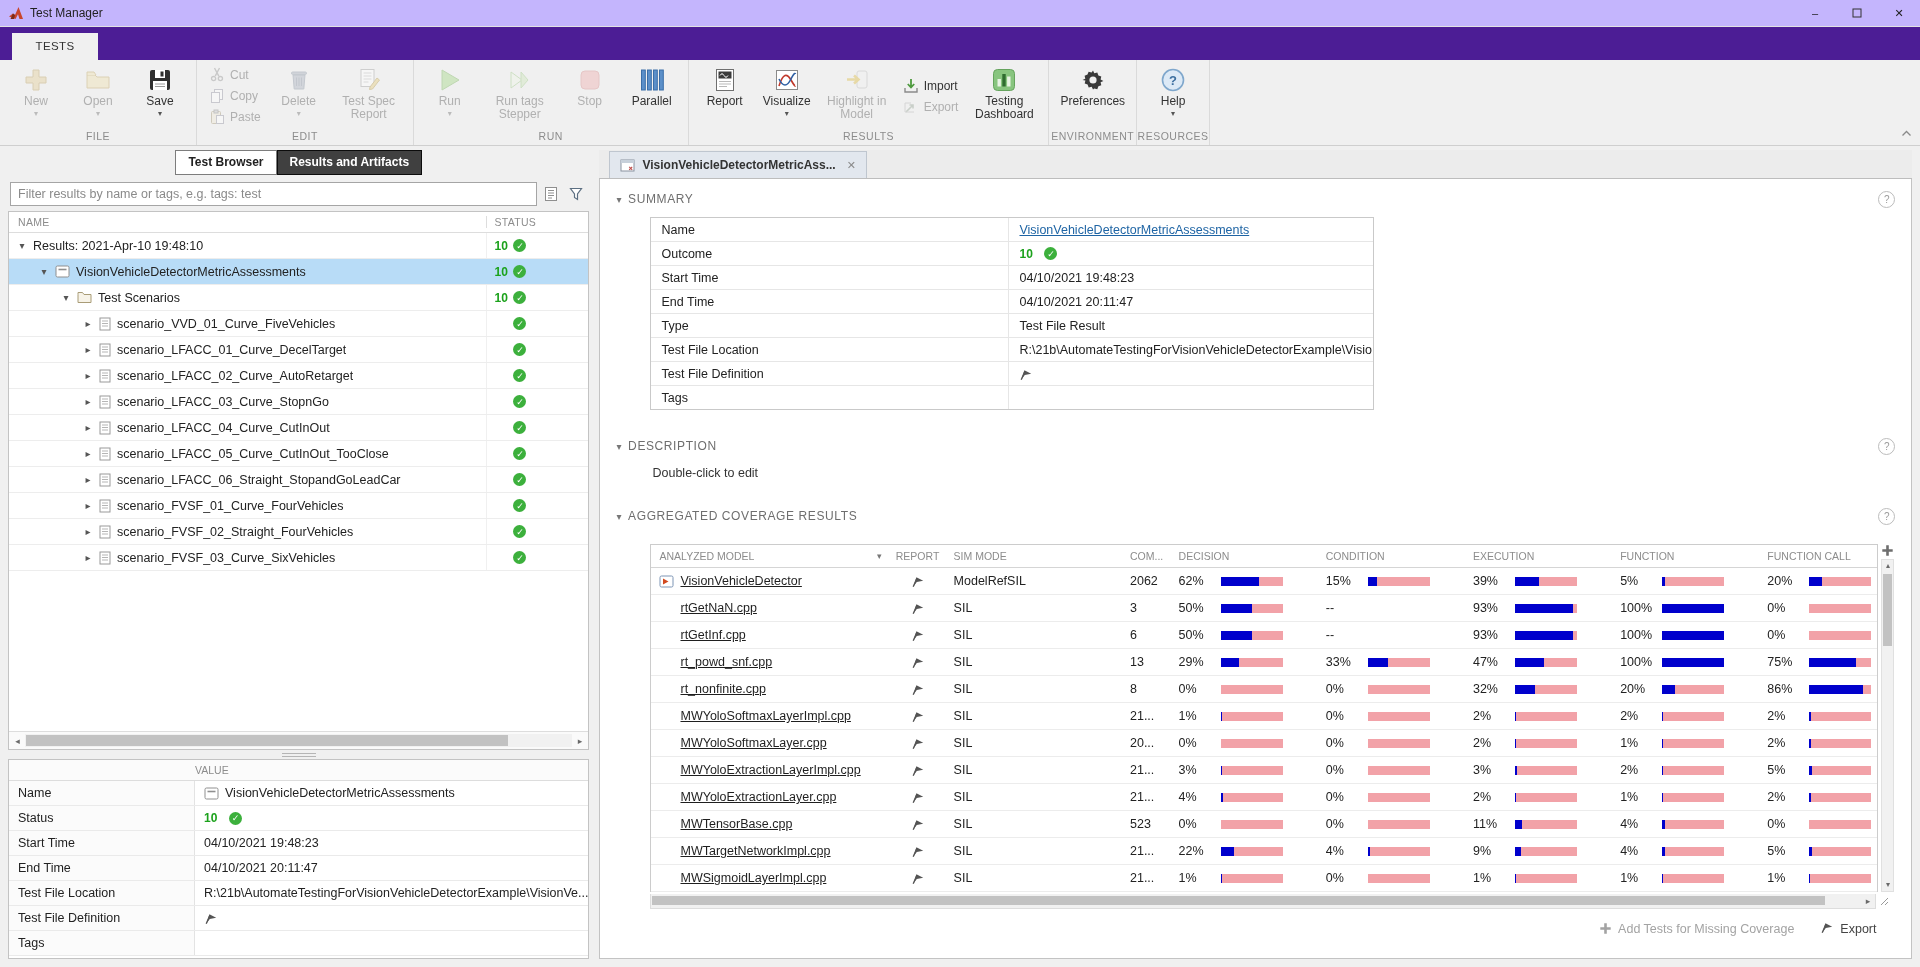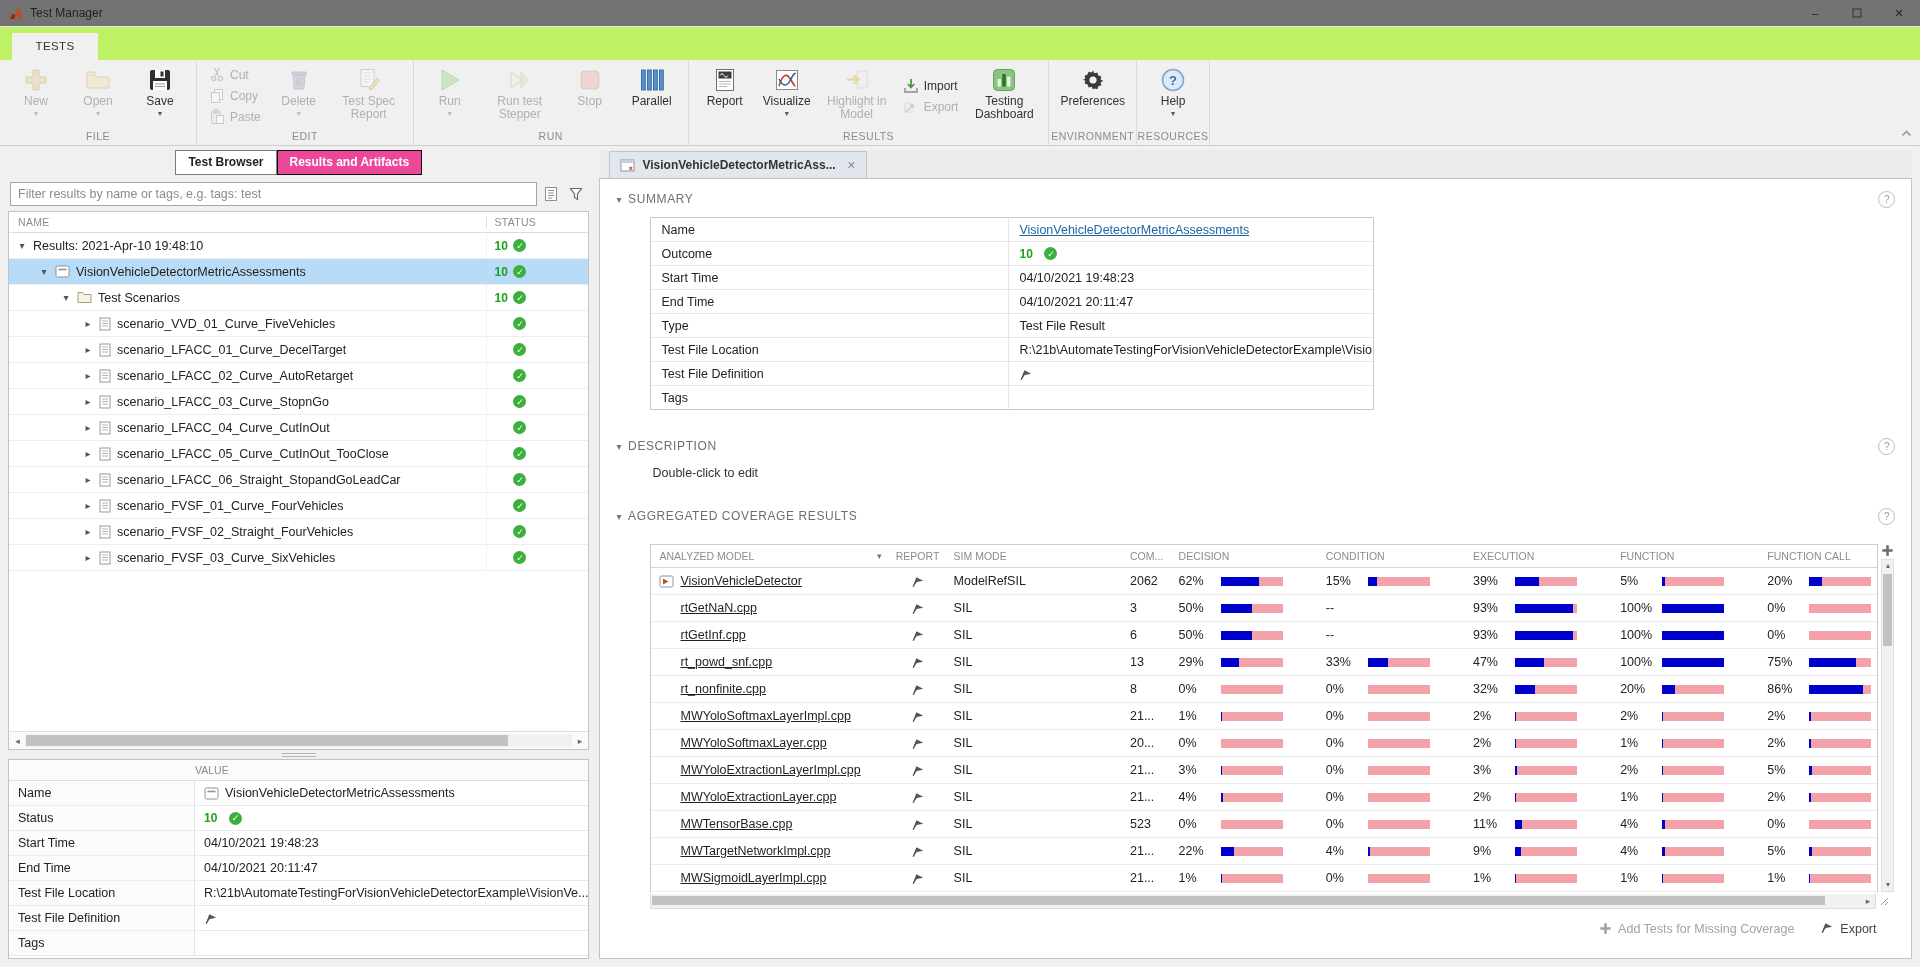--- a/index.html
+++ b/index.html
@@ -1,27 +1,27 @@
 <!DOCTYPE html>
 <html><head>
 <meta charset="utf-8">
 <style>
   html,body{margin:0;padding:0;}
   body{font-family:"Liberation Sans","DejaVu Sans",sans-serif;background:#e8e8e8;-webkit-font-smoothing:antialiased;}
   .app{width:1920px;height:967px;background:#f0f0f0;position:relative;overflow:hidden;display:flex;flex-direction:column;}
 
   
-  .titlebar{height:26px;background:#737373;display:flex;align-items:center;border-bottom:1px solid #e3e3e3;}
+  .titlebar{height:26px;background:#c4b5fd;display:flex;align-items:center;border-bottom:1px solid #e3e3e3;}
   .titlebar .logo{margin:0 6px 0 8px;display:flex;align-items:center;}
   .titlebar .title{font-size:12px;color:#222;}
   .titlebar .spacer{flex:1;}
   .winbtn{width:42px;height:26px;display:flex;align-items:center;justify-content:center;font-size:11px;color:#222;cursor:default;}
 
   
-  .tabstrip{height:33px;background:#bef264;display:flex;align-items:flex-end;}
+  .tabstrip{height:33px;background:#4c1d95;display:flex;align-items:flex-end;}
   .ribbon-tab{margin-left:12px;height:27px;line-height:27px;min-width:86px;text-align:center;background:#f0f0f0;color:#333;font-size:11.5px;letter-spacing:.4px;}
 
   
   .ribbon{background:#f0f0f0;border-bottom:1px solid #cfcfcf;display:flex;position:relative;height:86px;box-sizing:border-box;}
   .rgroup{display:flex;flex-direction:column;border-right:1px solid #dadada;}
   .rgroup-items{flex:1;display:flex;align-items:stretch;padding:4px 6px 0 6px;gap:2px;}
   .rgroup-label{text-align:center;color:#8c8c8c;font-size:10.5px;letter-spacing:.5px;height:16px;line-height:14px;}
   .rlarge{display:flex;flex-direction:column;align-items:center;min-width:50px;padding:1px 5px;cursor:default;}
   .rlarge-icon{height:30px;display:flex;align-items:center;justify-content:center;}
   .rlarge-label{font-size:12px;line-height:13px;text-align:center;color:#333;max-width:66px;}
@@ -36,21 +36,21 @@
   .icn{display:inline-flex;align-items:center;justify-content:center;}
 
   
   .main{flex:1;display:flex;padding:4px 8px 8px 8px;gap:10px;min-height:0;}
   .left-panel{width:584px;display:flex;flex-direction:column;min-height:0;}
   .right-panel{flex:1;display:flex;flex-direction:column;min-height:0;}
 
   
   .lp-tabs{display:flex;justify-content:center;height:25px;}
   .lp-tab{height:23px;line-height:22px;padding:0 12px;font-size:12px;font-weight:bold;border:1px solid #7d7d7d;background:#fff;color:#222;cursor:default;}
-  .lp-tab.active{background:#ec4899;color:#fff;border-color:#0c0c0c;}
+  .lp-tab.active{background:#404040;color:#fff;border-color:#0c0c0c;}
   .lp-filter-row{display:flex;align-items:center;gap:3px;margin:7px 2px 5px 2px;}
   .lp-filter-row input{flex:1;height:22px;border:1px solid #a5a5a5;padding:0 7px;font-size:12.5px;font-family:inherit;color:#333;background:#fff;}
   .lp-filter-row input::placeholder{color:#8a8a8a;}
   .tool-ic{width:22px;height:22px;display:flex;align-items:center;justify-content:center;cursor:default;}
 
   .lp-tree{flex:1;background:#fff;border:1px solid #c3c3c3;display:flex;flex-direction:column;min-height:0;}
   .tree-header{display:flex;height:20px;align-items:center;border-bottom:1px solid #ddd;color:#8c8c8c;font-size:10.5px;letter-spacing:.3px;}
   .tree-header .th-name{flex:1;padding-left:9px;}
   .tree-header .th-status{width:102px;border-left:1px solid #ddd;padding-left:7px;box-sizing:border-box;}
   .tree-body{flex:1;overflow:hidden;}
@@ -276,21 +276,21 @@
             </div>
             <div class="rlarge disabled">
               <div class="rlarge-icon">
                 <span class="icn ">
                   <svg width="26" height="26" viewBox="0 0 26 26">
                     <path d="M4 5 L15 13 L4 21z" fill="#eef6e8" stroke="#a5cc8f"></path>
                     <path d="M14 5 L21 13 L14 21z" fill="#cfe7bf" stroke="#a5cc8f"></path>
                   </svg>
                 </span>
               </div>
-              <div class="rlarge-label">Run test Stepper</div>
+              <div class="rlarge-label">Run tags Stepper</div>
             </div>
             <div class="rlarge disabled">
               <div class="rlarge-icon">
                 <span class="icn ">
                   <svg width="26" height="26" viewBox="0 0 26 26">
                     <rect x="4" y="4" width="18" height="18" rx="4" fill="#efb3b3" stroke="#d89494"></rect>
                   </svg>
                 </span>
               </div>
               <div class="rlarge-label">Stop</div>

